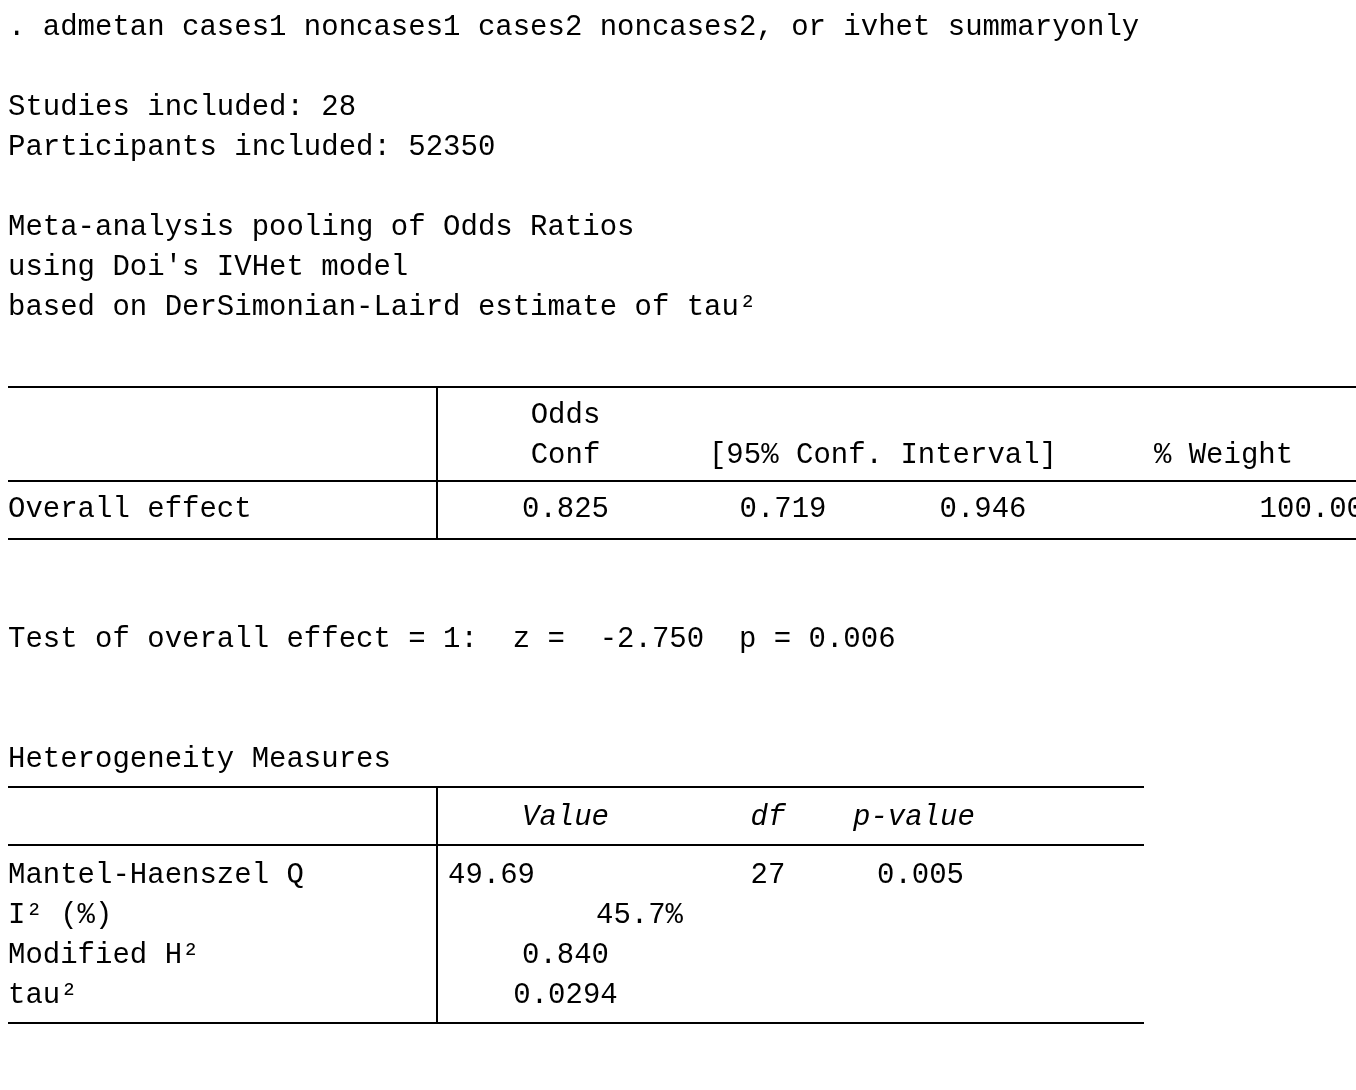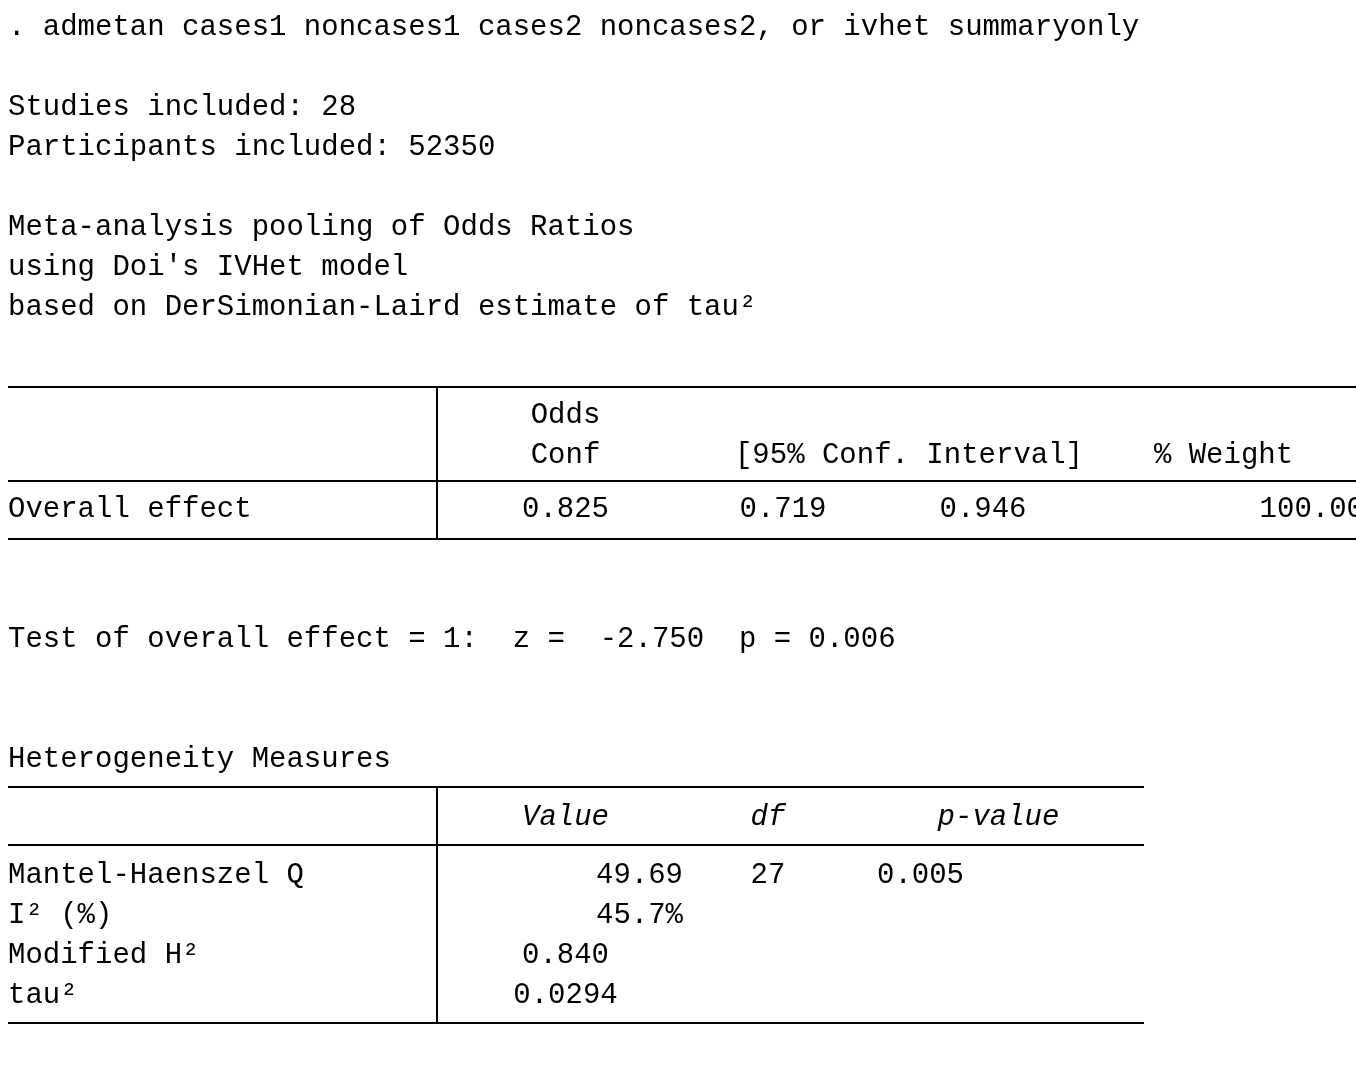--- a/index.html
+++ b/index.html
@@ -140,21 +140,21 @@
         <tbody>
             <tr>
           <td></td>
           <td style="text-align:center">Odds</td>
           <td></td>
           <td></td>
         </tr>
         <tr>
           <td></td>
           <td style="text-align:center">Conf</td>
-          <td style="text-align:right">[95% Conf. Interval]</td>
+          <td style="text-align:center">[95% Conf. Interval]</td>
           <td style="text-align:center">% Weight</td>
         </tr>
       </tbody>
         </table>
     </div>
 
     <div class="midrule"></div>
 
     <div class="bodyblock">
       <table class="tbl">
@@ -200,40 +200,40 @@
           <col style="width:440px">
           <col style="width:235px">
           <col style="width:170px">
           <col style="width:291px">
         </colgroup>
         <tbody>
             <tr>
           <td></td>
           <td style="text-align:center">Value</td>
           <td style="text-align:center">df</td>
-          <td style="text-align:center">p-value</td>
+          <td style="">p-value</td>
         </tr>
       </tbody>
         </table>
     </div>
 
     <div class="midrule"></div>
 
     <div class="bodyblock2">
       <table class="tbl" style="width:1136px">
         <colgroup>
           <col style="width:440px">
           <col style="width:235px">
           <col style="width:170px">
           <col style="width:291px">
         </colgroup>
         <tbody>
             <tr>
           <td>Mantel-Haenszel Q</td>
-          <td style="text-align:right">49.69</td>
+          <td style="text-align:left">49.69</td>
           <td style="text-align:center">27</td>
           <td style="text-align:left;padding-left:24px">0.005</td>
         </tr>
         <tr>
           <td>I² (%)</td>
           <td style="text-align:right">45.7%</td>
           <td style="text-align:center"></td>
           <td style="text-align:left;padding-left:24px"></td>
         </tr>
         <tr>

